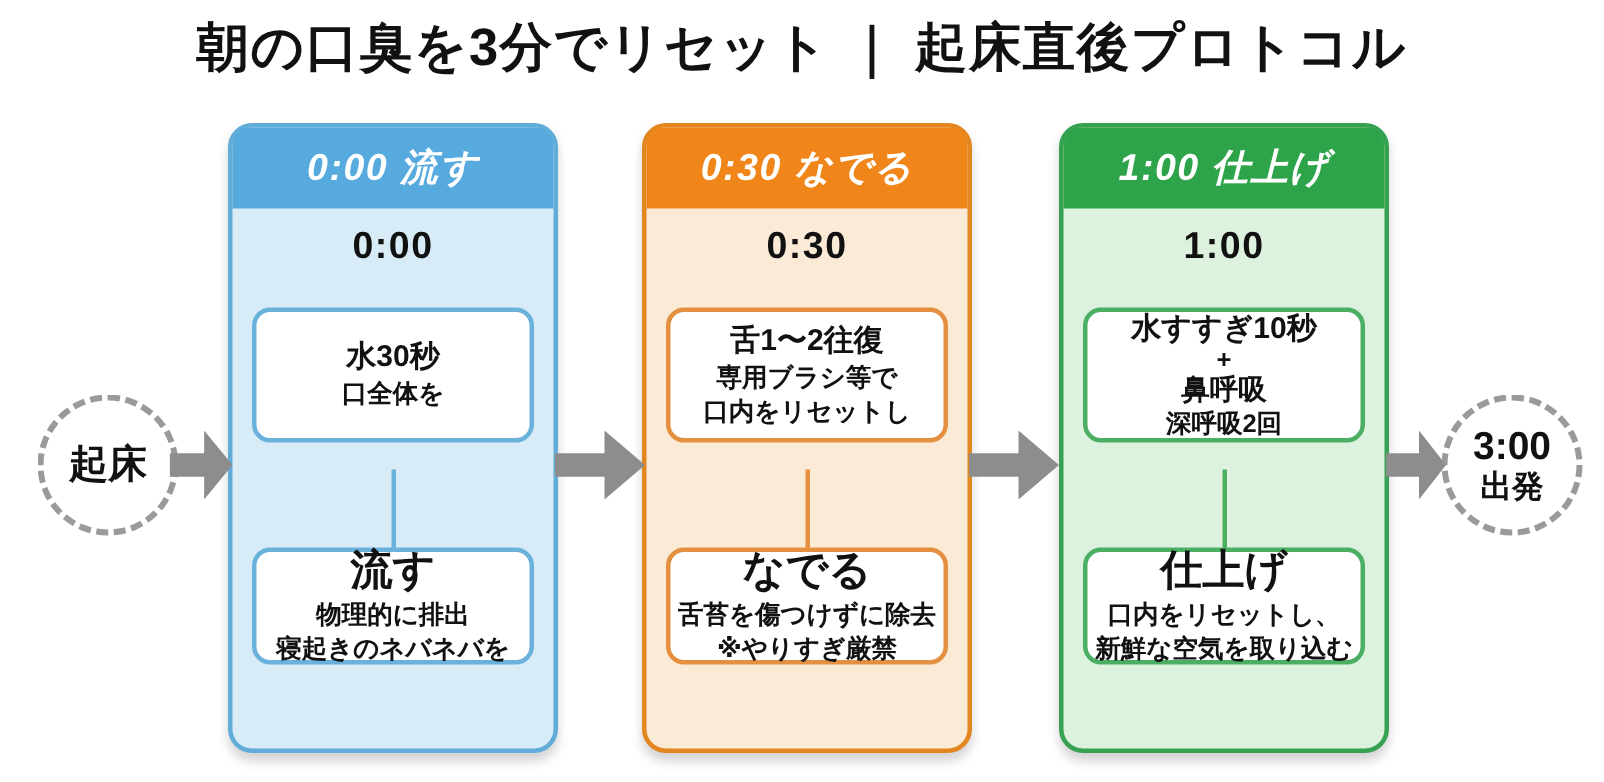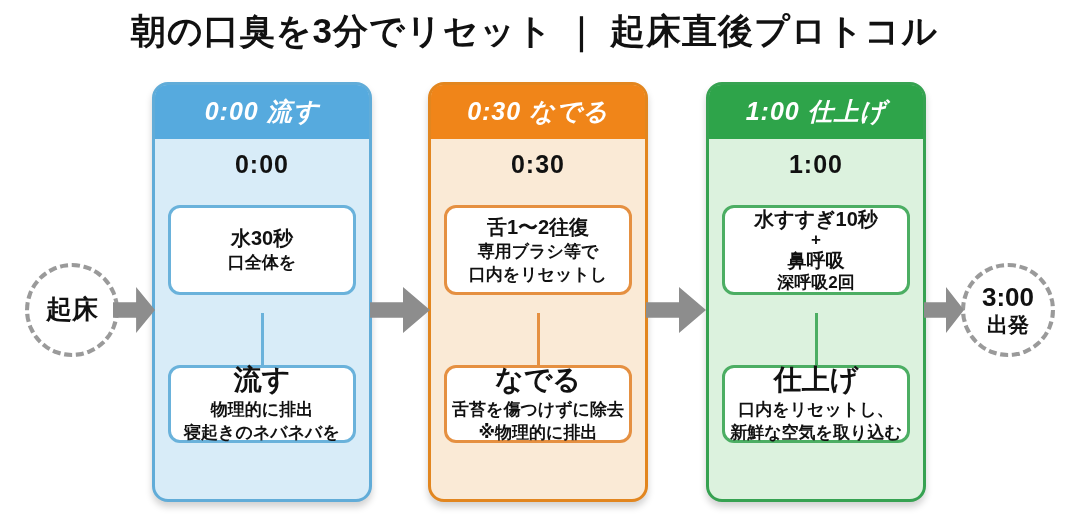--- a/index.html
+++ b/index.html
@@ -99,21 +99,21 @@
   <div class="time">0:30</div>
   <div class="card card1">
     <div class="line lead">舌1〜2往復</div>
     <div class="line">専用ブラシ等で</div>
     <div class="line">口内をリセットし</div>
   </div>
   <div class="connector"></div>
   <div class="card card2">
     <div class="card-title">なでる</div>
     <div class="line">舌苔を傷つけずに除去</div>
-    <div class="line">※物理的に排出</div>
+    <div class="line">※やりすぎ厳禁</div>
   </div>
 </div>
 
 <div class="column" style="left: 706px; --header: #2ea44a; --body: #dcf2de; --border: #36a251; --cardBorder: #4cae63;">
   <div class="col-header">1:00 仕上げ</div>
   <div class="time">1:00</div>
   <div class="card card1" style="line-height:1.15">
     <div class="line lead" style="line-height:1.2">水すすぎ10秒</div>
     <div class="line" style="line-height:1.1">+</div>
     <div class="line" style="font-size:19px;line-height:1.2">鼻呼吸</div>

